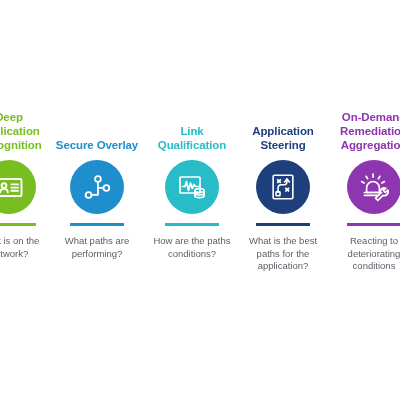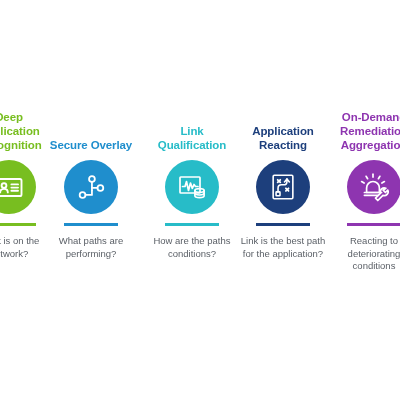--- a/index.html
+++ b/index.html
@@ -96,21 +96,21 @@
           <line x1="18.4" y1="13.4" x2="25" y2="13.4"></line>
           <line x1="18.4" y1="16.6" x2="25" y2="16.6"></line>
           <line x1="18.4" y1="19.8" x2="25" y2="19.8"></line>
         </svg>
       </span>
     </div>
     <div class="divider" id="divider-0" style="background: rgb(120, 190, 32);"></div>
     <div class="card-caption">What is on the network?</div>
   </div>
 
-  <div class="card" id="card-1" style="left: 48px;">
+  <div class="card" id="card-1" style="left: 54px;">
     <div class="card-title">
       <span style="color: rgb(31, 142, 205);">Secure Overlay</span>
     </div>
     <div class="icon-circle" id="circle-1" style="background: rgb(31, 142, 205);">
       <span>
         <svg width="30" height="30" viewBox="0 0 32 32" fill="none" stroke="#ffffff" stroke-width="1.9" stroke-linecap="round" stroke-linejoin="round">
           <circle cx="17" cy="7.5" r="3.1"></circle>
           <circle cx="26" cy="17" r="3.1"></circle>
           <circle cx="7" cy="24.5" r="3.1"></circle>
           <path d="M17 10.6v8.9"></path>
@@ -137,42 +137,42 @@
           <path d="M18.9 22.1c0 1.05 2.06 1.9 4.6 1.9s4.6-.85 4.6-1.9"></path>
         </svg>
       </span>
     </div>
     <div class="divider" id="divider-2" style="background: rgb(39, 188, 200);"></div>
     <div class="card-caption">How are the paths conditions?</div>
   </div>
 
   <div class="card" id="card-3" style="left: 240px;">
     <div class="card-title">
-      <span style="color: rgb(29, 63, 124);">Application Reacting</span>
+      <span style="color: rgb(29, 63, 124);">Application Steering</span>
     </div>
     <div class="icon-circle" id="circle-3" style="background: rgb(29, 63, 124);">
       <span>
         <svg width="30" height="30" viewBox="0 0 32 32" fill="none" stroke="#ffffff" stroke-width="1.7" stroke-linecap="round" stroke-linejoin="round">
           <rect x="5.5" y="3.5" width="21" height="25" rx="1.2"></rect>
           <rect x="8.6" y="21.2" width="4.2" height="4.2" rx="0.6"></rect>
           <path d="M10.7 21.2v-4c0-2 1.6-3.6 3.6-3.6h2.3c2 0 3.6-1.6 3.6-3.6V7.6"></path>
           <polyline points="17.6,10.6 20.2,7.4 22.8,10.6"></polyline>
           <g stroke-width="1.9">
             <line x1="10.3" y1="8.3" x2="13.1" y2="11.1"></line>
             <line x1="13.1" y1="8.3" x2="10.3" y2="11.1"></line>
           </g>
           <g stroke-width="1.9">
             <line x1="19.1" y1="17.4" x2="21.9" y2="20.2"></line>
             <line x1="21.9" y1="17.4" x2="19.1" y2="20.2"></line>
           </g>
         </svg>
       </span>
     </div>
     <div class="divider" id="divider-3" style="background: rgb(29, 63, 124);"></div>
-    <div class="card-caption">Link is the best path for the application?</div>
+    <div class="card-caption">What is the best paths for the application?</div>
   </div>
 
   <div class="card" id="card-4" style="left: 331px;">
     <div class="card-title">
       <span style="color: rgb(142, 53, 176);">On-Demand Remediation Aggregation</span>
     </div>
     <div class="icon-circle" id="circle-4" style="background: rgb(142, 53, 176);">
       <span>
         <svg width="32" height="32" viewBox="0 0 32 32" fill="none" stroke="#ffffff" stroke-width="1.7" stroke-linecap="round" stroke-linejoin="round">
           <path d="M8.6 21.5v-4.6a6.4 6.4 0 0 1 12.8 0v4.6z"></path>

